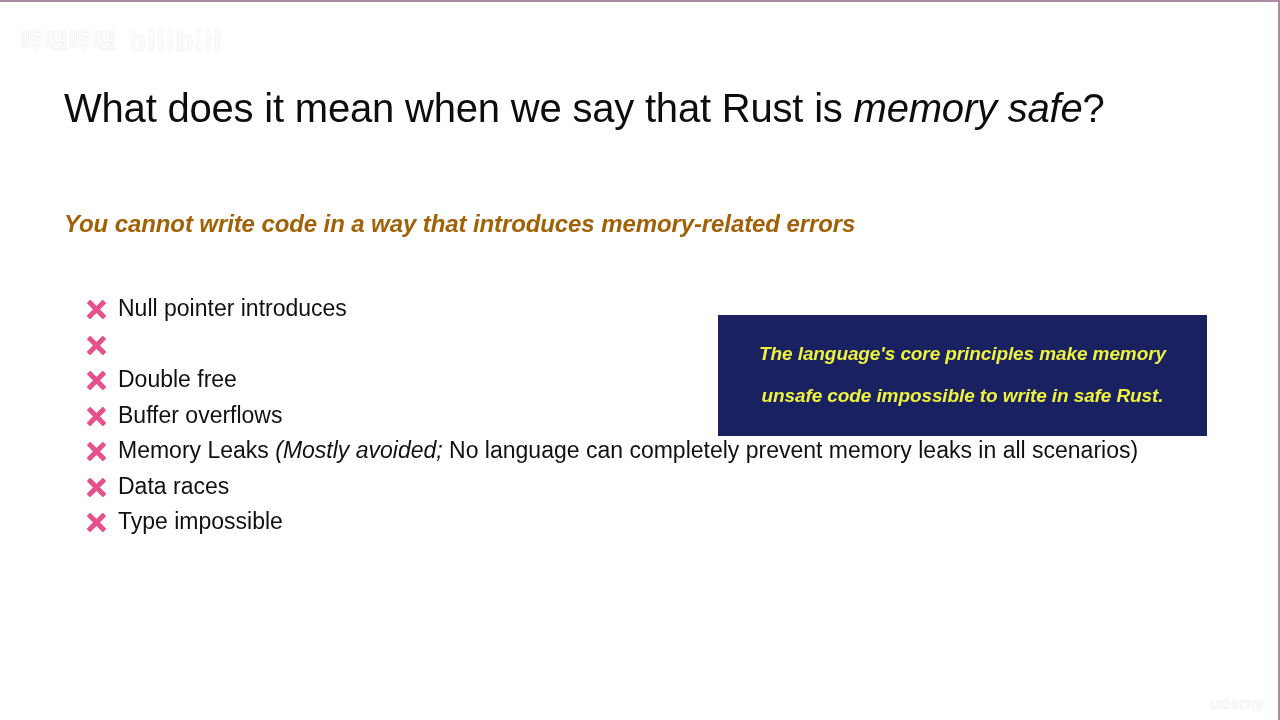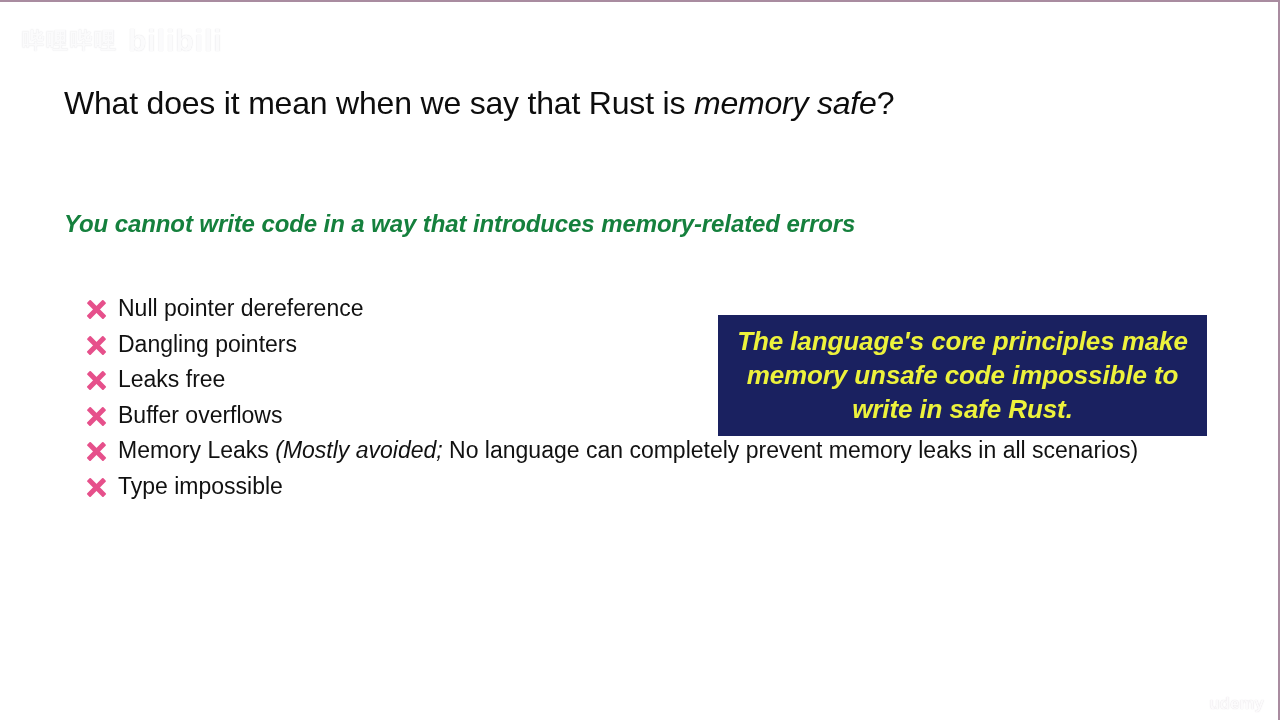--- a/index.html
+++ b/index.html
@@ -56,40 +56,40 @@
     user-select: none;
   }
 
   
   .title {
     position: absolute;
     left: 64px;
     top: 84px;
     width: 1160px;
     font-family: "Liberation Sans Narrow", "Liberation Sans", sans-serif;
-    font-size: 32px;
+    font-size: 40px;
     font-weight: 400;
     color: #0d0d0d;
     letter-spacing: -0.2px;
     line-height: 1.1;
     white-space: nowrap;
   }
   .title .em {
     font-style: italic;
   }
 
   
   .subtitle {
     position: absolute;
     left: 64px;
     top: 208px;
     font-size: 24px;
     font-weight: 700;
     font-style: italic;
-    color: #15803d;
+    color: #a16207;
     letter-spacing: -0.1px;
     white-space: nowrap;
   }
 
   
   .bullets {
     position: absolute;
     left: 84px;
     top: 289px;
     width: 1110px;
@@ -142,26 +142,26 @@
     width: 489px;
     height: 121px;
     background: #1a2160;
     box-sizing: border-box;
     display: flex;
     align-items: center;
     justify-content: center;
     padding: 6px 18px 8px 18px;
   }
   .callout-text {
-    font-size: 26px;
+    font-size: 19px;
     font-weight: 700;
     font-style: italic;
     color: #edf23c;
     text-align: center;
-    line-height: 34px;
+    line-height: 42px;
     letter-spacing: -0.1px;
   }
 </style>
 </head>
 <body>
 
 <div id="slide">
 
   <div class="wm-bilibili">
     <span class="cn">哔哩哔哩</span><span>bilibili</span>
@@ -169,40 +169,43 @@
 
   <div class="title">
     <span>What does it mean when we say that Rust is </span><span class="em">memory safe</span><span>?</span>
   </div>
 
   <div class="subtitle">You cannot write code in a way that introduces memory-related errors</div>
 
   <div class="bullets">
 
     <div class="bullet">
-      <span class="xmark"></span><span class="txt">Null pointer dereference</span>
-    </div>
-
-
-    <div class="bullet">
-      <span class="xmark"></span><span class="txt">Dangling pointers</span>
-    </div>
-
-    <div class="bullet">
-      <span class="xmark"></span><span class="txt">Leaks free</span>
+      <span class="xmark"></span><span class="txt">Null pointer introduces</span>
+    </div>
+
+
+    <div class="bullet">
+      <span class="xmark"></span>
+    </div>
+
+    <div class="bullet">
+      <span class="xmark"></span><span class="txt">Double free</span>
     </div>
 
     <div class="bullet">
       <span class="xmark"></span><span class="txt">Buffer overflows</span>
     </div>
 
     <div class="bullet wrap">
       <span class="xmark"></span><span class="txt">Memory Leaks </span><span class="it">(Mostly avoided;</span><span class="txt"> No language can completely prevent memory leaks in all scenarios)</span>
     </div>
 
+    <div class="bullet">
+      <span class="xmark"></span><span class="txt">Data races</span>
+    </div>
 
 
     <div class="bullet">
       <span class="xmark"></span><span class="txt">Type impossible</span>
     </div>
 
   </div>
 
   <div class="callout">
     <div class="callout-text">The language's core principles make memory unsafe code impossible to write in safe Rust.</div>

